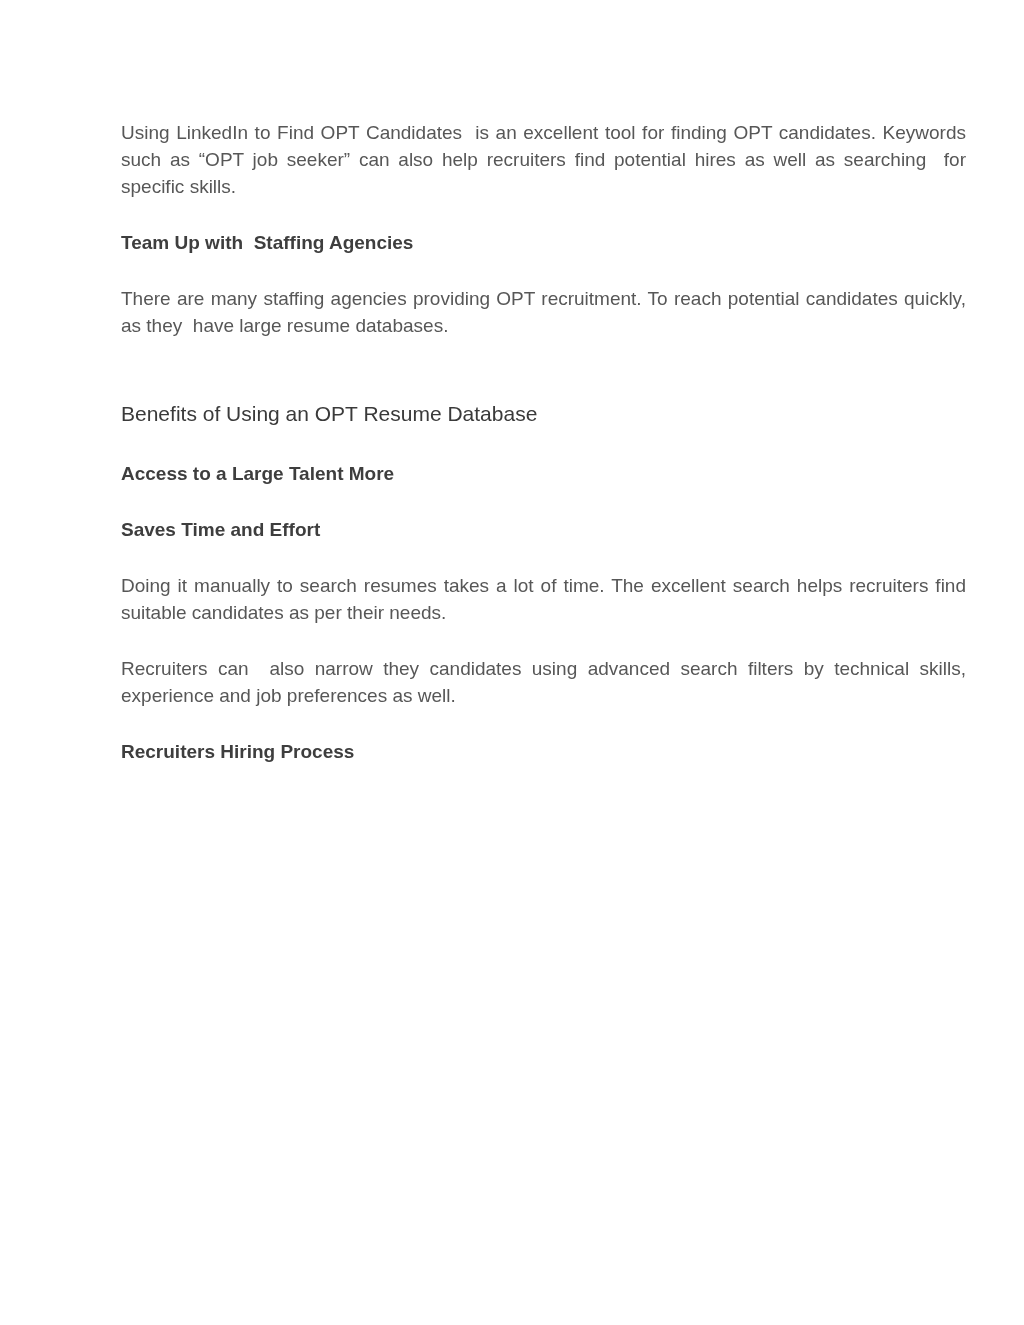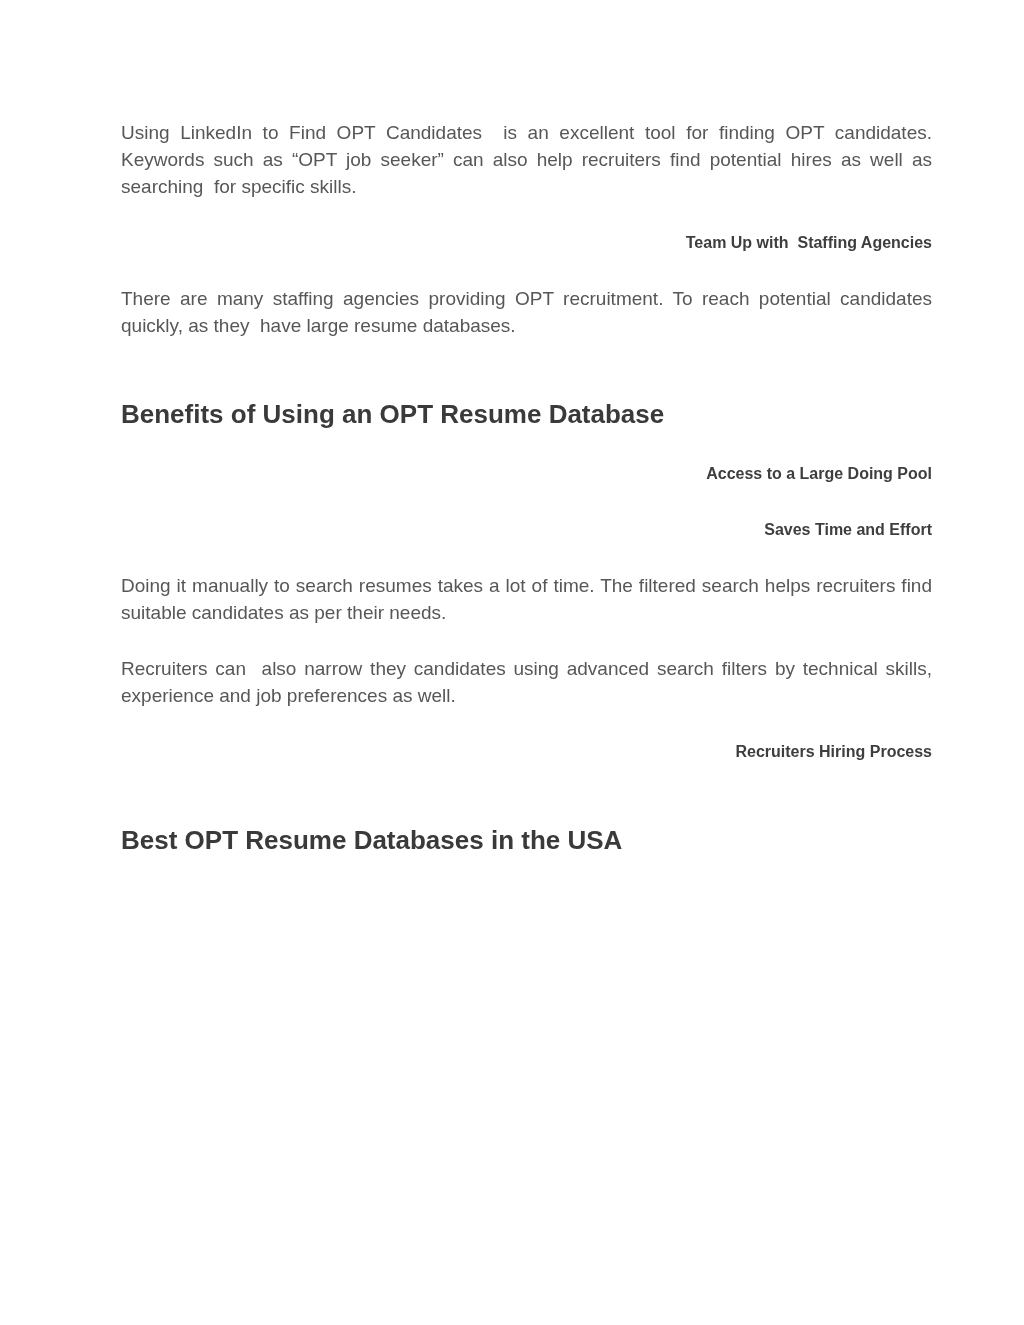--- a/index.html
+++ b/index.html
@@ -5,74 +5,73 @@
   html, body {
     margin: 0;
     padding: 0;
     background: #ffffff;
   }
   .page {
     position: relative;
     width: 1024px;
     height: 1325px;
     box-sizing: border-box;
-    padding: 119px 92px 0 121px;
+    padding: 119px 58px 0 121px;
     background: #ffffff;
     font-family: "Liberation Sans", "DejaVu Sans", sans-serif;
     overflow: hidden;
   }
   .para {
     margin: 0 0 29px 0;
     font-size: 19px;
     line-height: 27px;
     font-weight: 400;
     color: #575757;
     text-align: justify;
     white-space: pre-wrap;
   }
   .subheading {
     margin: 0 0 29px 0;
-    font-size: 16px;
+    font-size: 19px;
     line-height: 27px;
     font-weight: 700;
     color: #3e3e3e;
-    text-align: right;
+    text-align: left;
     white-space: pre-wrap;
   }
   .big-heading {
     margin: 58px 0 29px 0;
-    font-size: 26px;
+    font-size: 21px;
     line-height: 34px;
-    font-weight: 700;
+    font-weight: 400;
     color: #3a3a3a;
     text-align: left;
     white-space: pre-wrap;
   }
 </style>
 </head>
 <body>
 
 <div class="page">
 
   <p class="para">Using LinkedIn to Find OPT Candidates  is an excellent tool for finding OPT candidates. Keywords such as “OPT job seeker” can also help recruiters find potential hires as well as searching  for specific skills.</p>
 
   <h3 class="subheading">Team Up with  Staffing Agencies</h3>
 
   <p class="para">There are many staffing agencies providing OPT recruitment. To reach potential candidates quickly, as they  have large resume databases.</p>
 
   <h2 class="big-heading">Benefits of Using an OPT Resume Database</h2>
 
-  <h3 class="subheading">Access to a Large Doing Pool</h3>
+  <h3 class="subheading">Access to a Large Talent More</h3>
 
 
   <h3 class="subheading">Saves Time and Effort</h3>
 
-  <p class="para">Doing it manually to search resumes takes a lot of time. The filtered search helps recruiters find suitable candidates as per their needs.</p>
+  <p class="para">Doing it manually to search resumes takes a lot of time. The excellent search helps recruiters find suitable candidates as per their needs.</p>
 
 
   <p class="para">Recruiters can  also narrow they candidates using advanced search filters by technical skills, experience and job preferences as well.</p>
 
   <h3 class="subheading">Recruiters Hiring Process</h3>
 
 
-  <h2 class="big-heading">Best OPT Resume Databases in the USA</h2>
 
 </div>
 
 </body></html>

